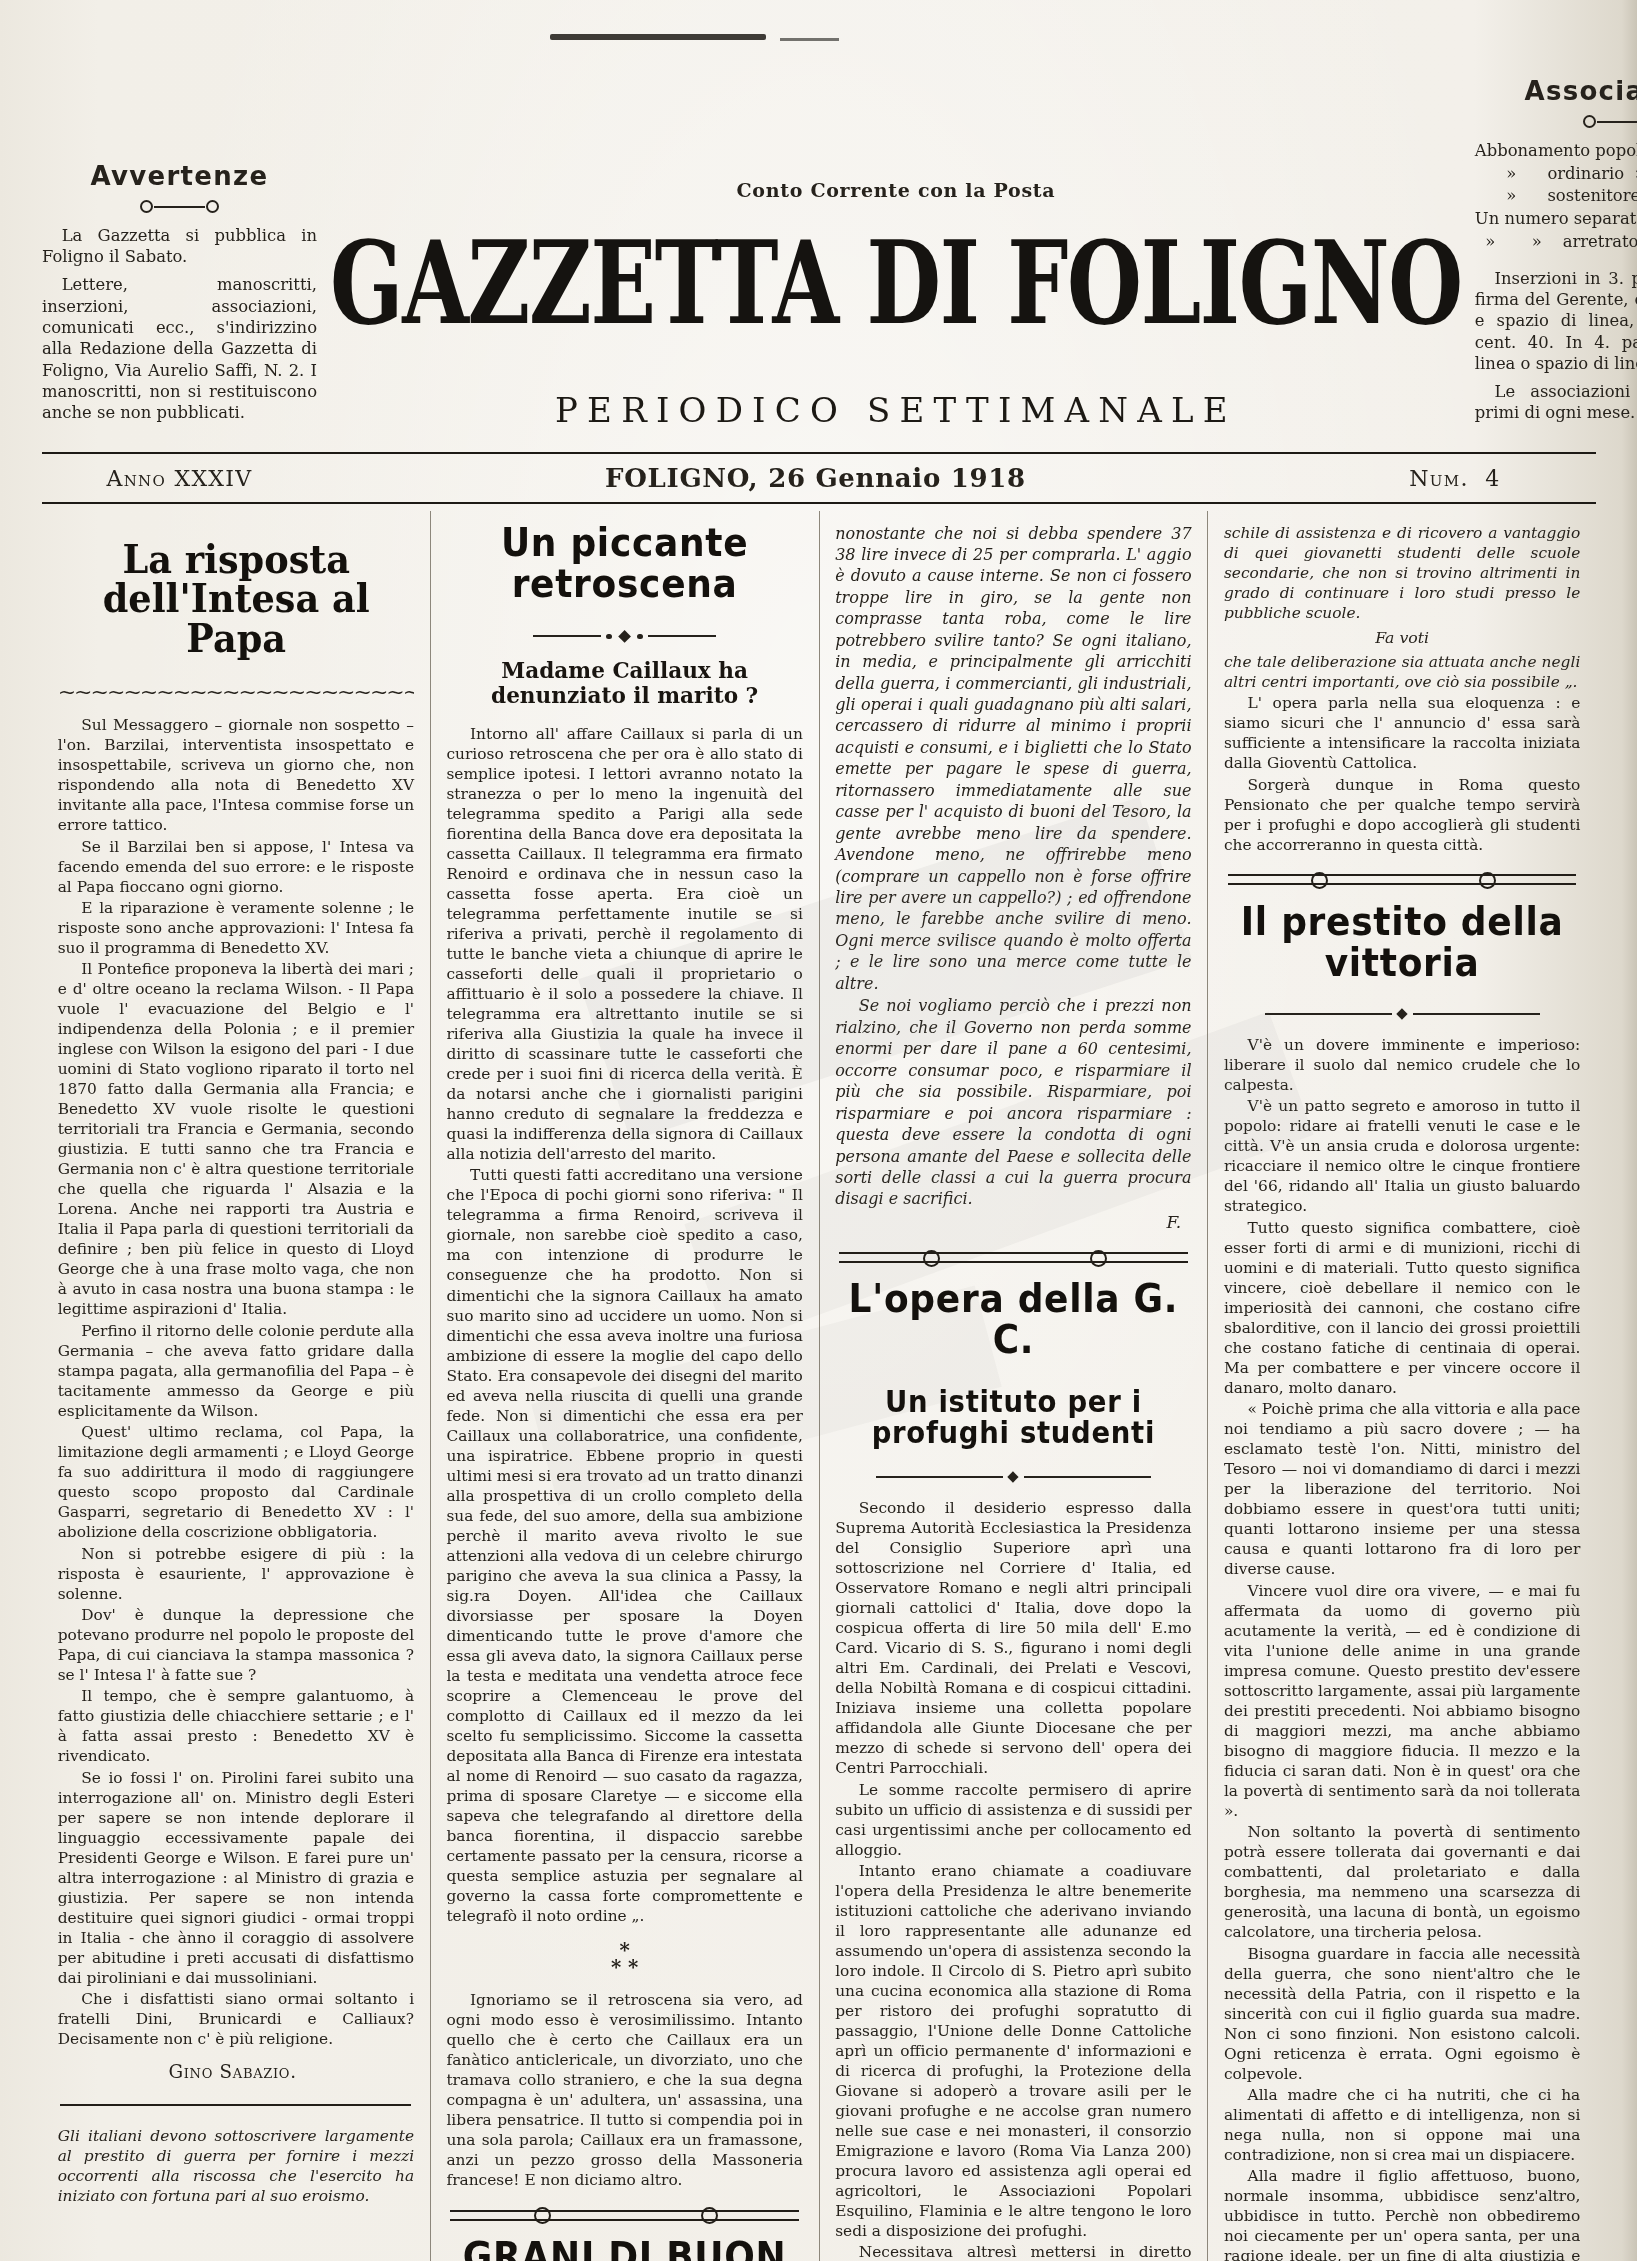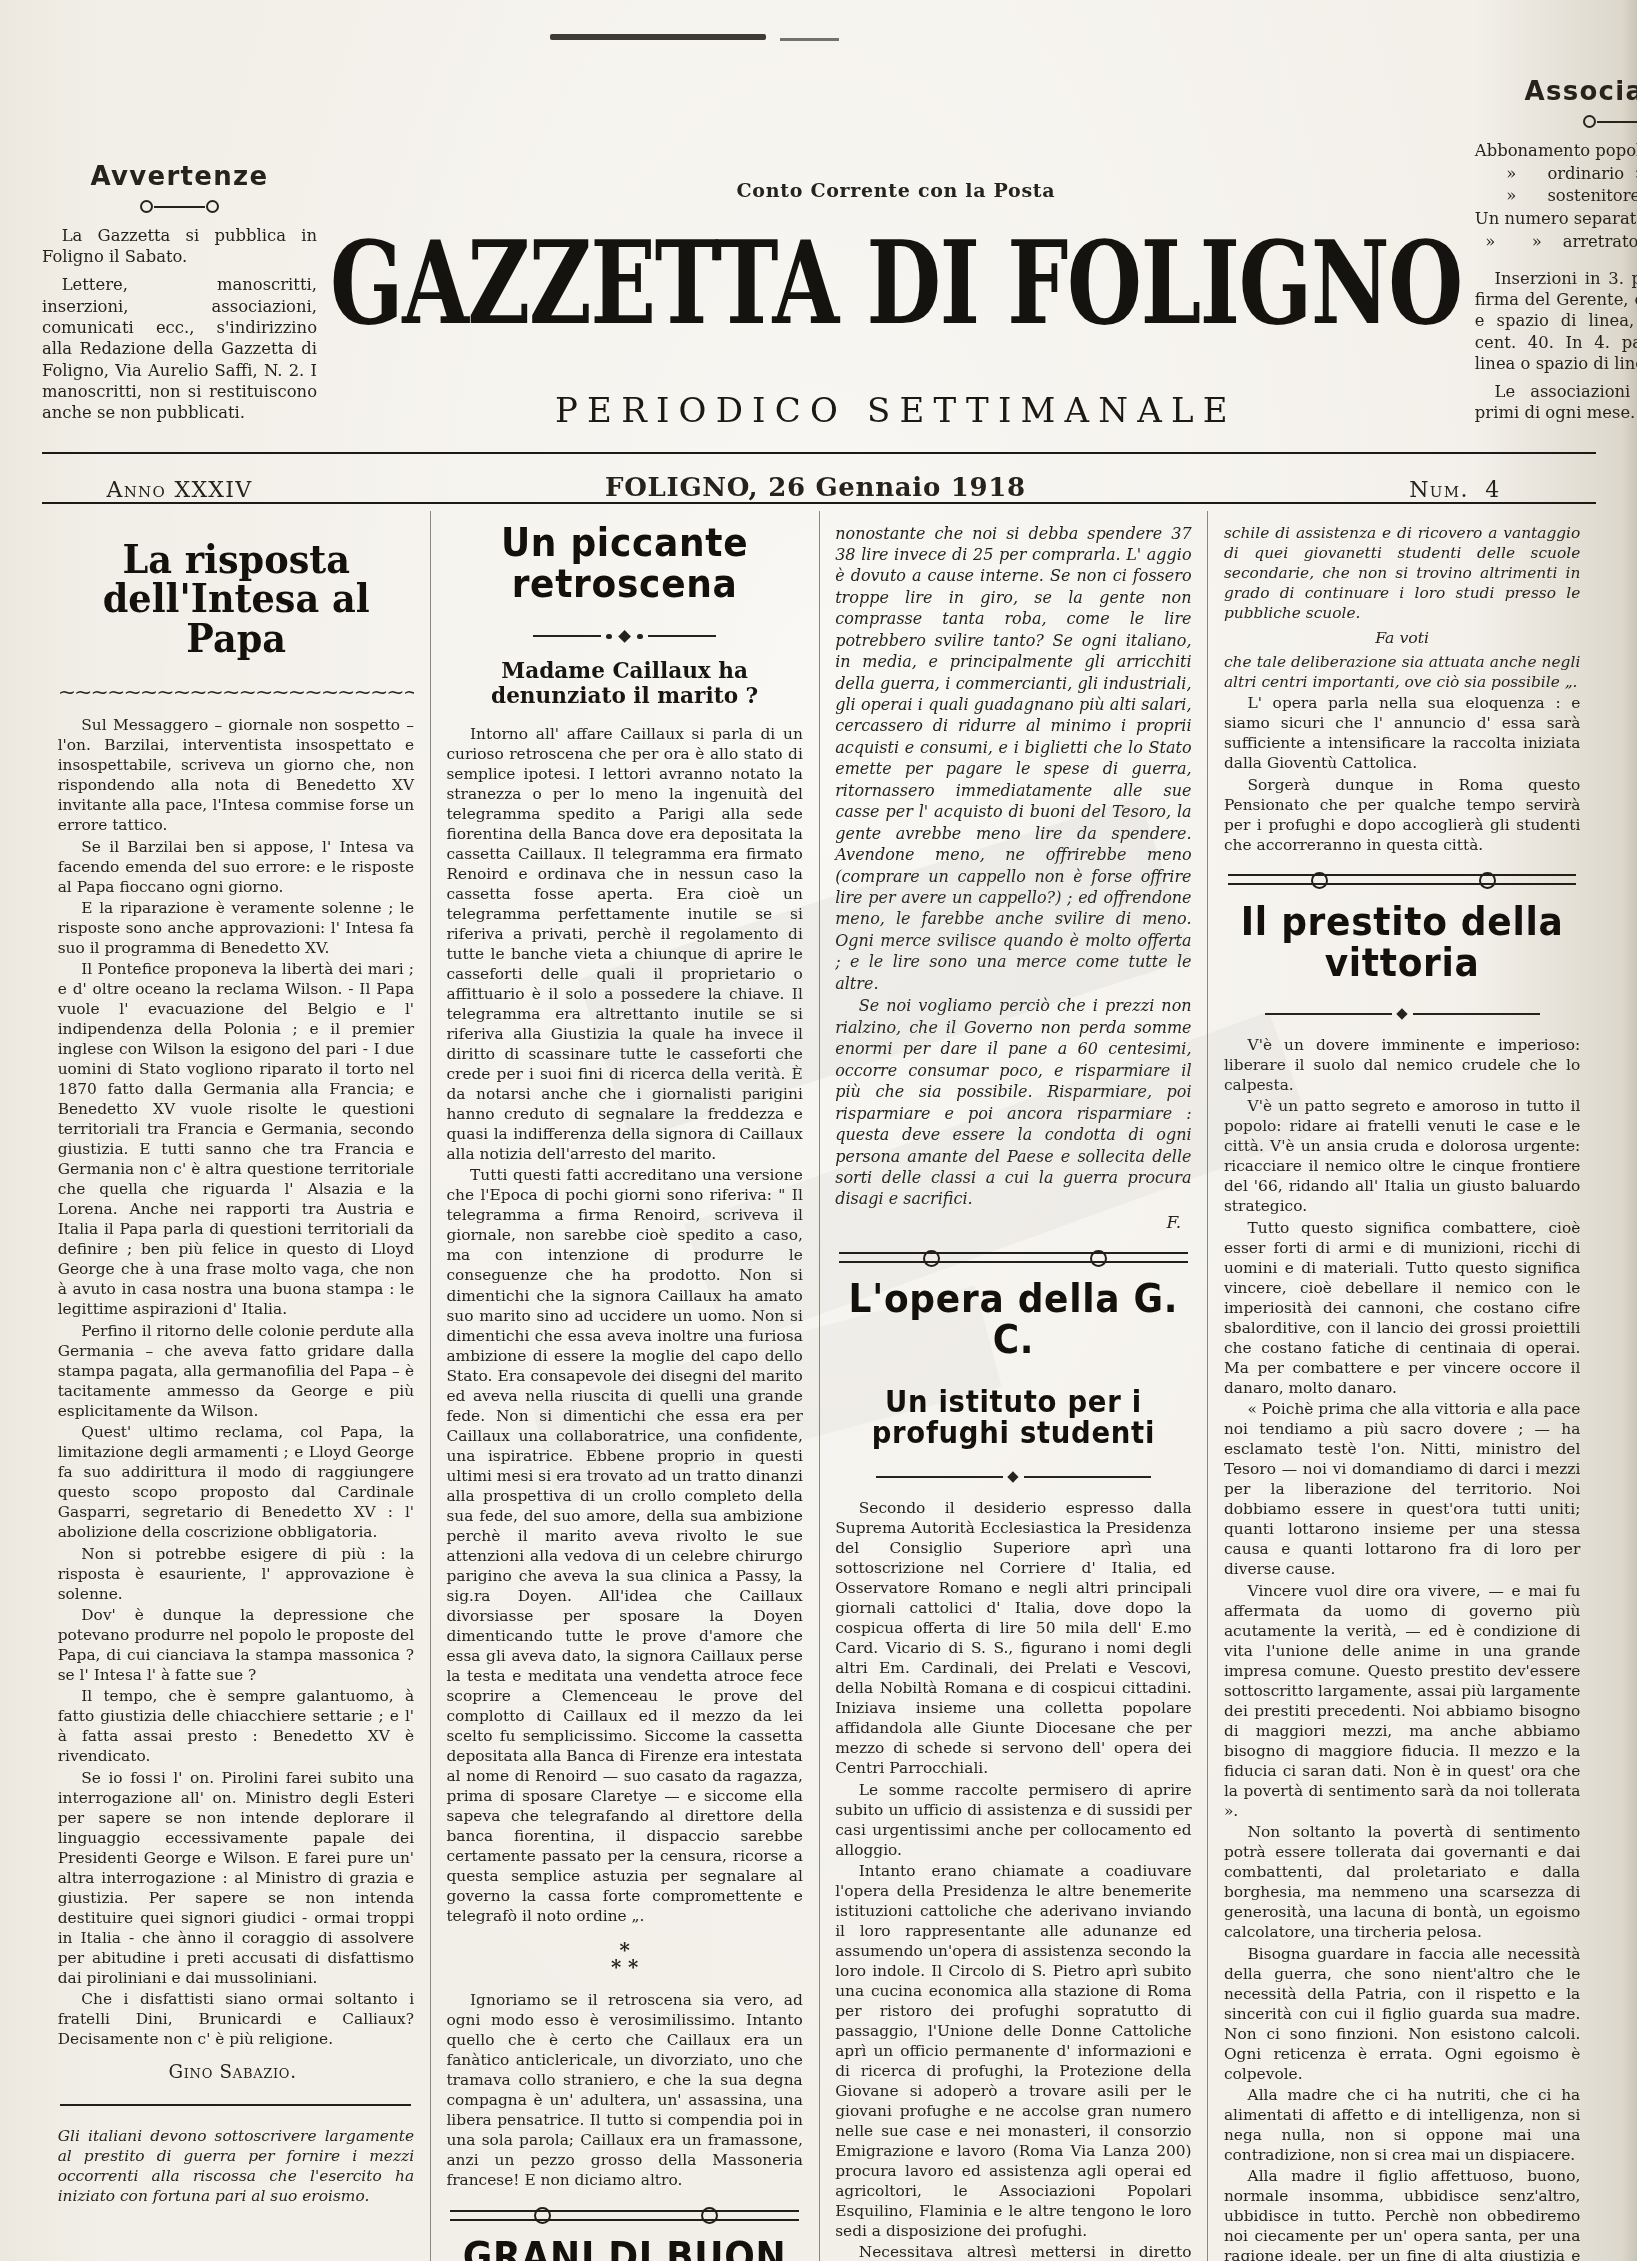--- a/index.html
+++ b/index.html
@@ -42,21 +42,21 @@
     font-weight:bold;font-size:86px;letter-spacing:-1.3px;line-height:1;
     transform:scaleY(1.32);transform-origin:top center;
     margin-top:26px;white-space:nowrap;color:#151310;
   }
   .paper-subtitle{margin-top:77px;font-size:34px;letter-spacing:9.2px;color:#1c1914;}
 
   
   .datebar{
     margin-top:22px;
     border-top:2.6px solid #1d1a15;border-bottom:2.6px solid #1d1a15;
-    display:flex;align-items:flex-end;height:48px;gap:16px;
+    display:flex;align-items:center;height:48px;gap:16px;
   }
   .datebar .cell{display:flex;align-items:center;justify-content:center;font-size:22px;}
   .datebar .year{width:275px;font-variant:small-caps;letter-spacing:1.3px;}
   .datebar .issue{flex:1;font-weight:bold;font-size:26px;letter-spacing:0.7px;}
   .datebar .num{width:282px;font-variant:small-caps;letter-spacing:1.3px;}
   .vsep{width:3.9px;border-left:2px solid #1d1a15;border-right:2px solid #1d1a15;margin:0 1.3px;}
 
   
   .sheet{display:flex;margin-top:6.6px;}
   .col{flex:1 1 0;padding:11.8px 15.7px 26px 15.7px;min-width:0;}

